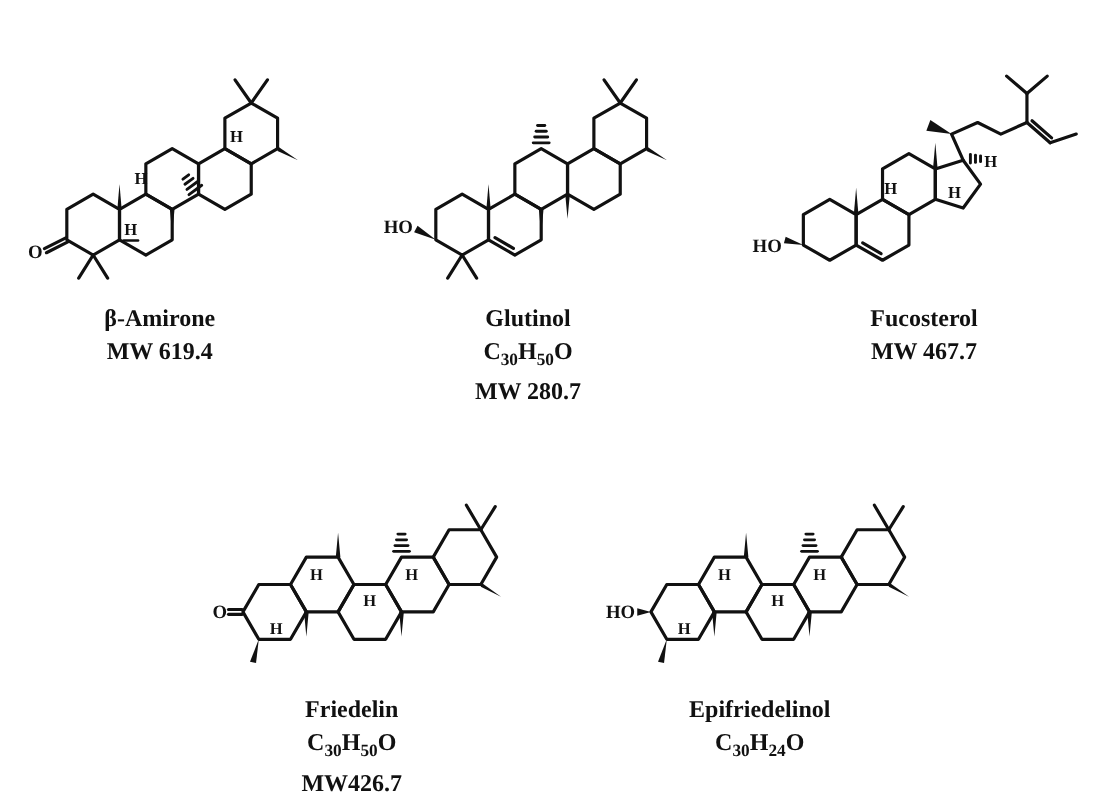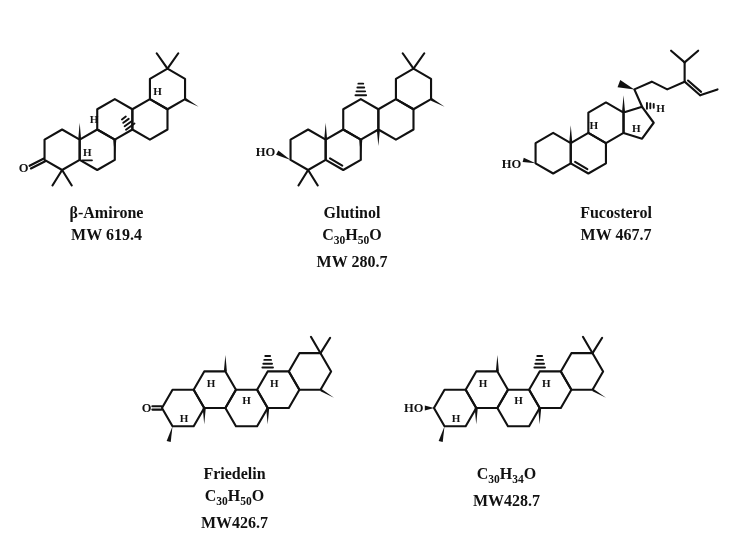--- a/index.html
+++ b/index.html
@@ -237,19 +237,19 @@
               <text class="atom" x="12" y="134" text-anchor="end">HO</text>
               <text class="hyd" x="74" y="108" text-anchor="middle">H</text>
               <text class="hyd" x="111" y="126" text-anchor="middle">H</text>
               <text class="hyd" x="140" y="108" text-anchor="middle">H</text>
               <text class="hyd" x="46" y="145" text-anchor="middle">H</text>
             </g>
           </g>
         </svg>
       </div>
       <figcaption class="caption">
-        <div>C<sub>30</sub>H<sub>34</sub>O</div>
-        <div>MW428.7</div>
+        <div>Epifriedelinol</div>
+        <div>C<sub>30</sub>H<sub>24</sub>O</div>
       </figcaption>
     </figure>
 
   </div>
 </div>
 
 </body></html>

